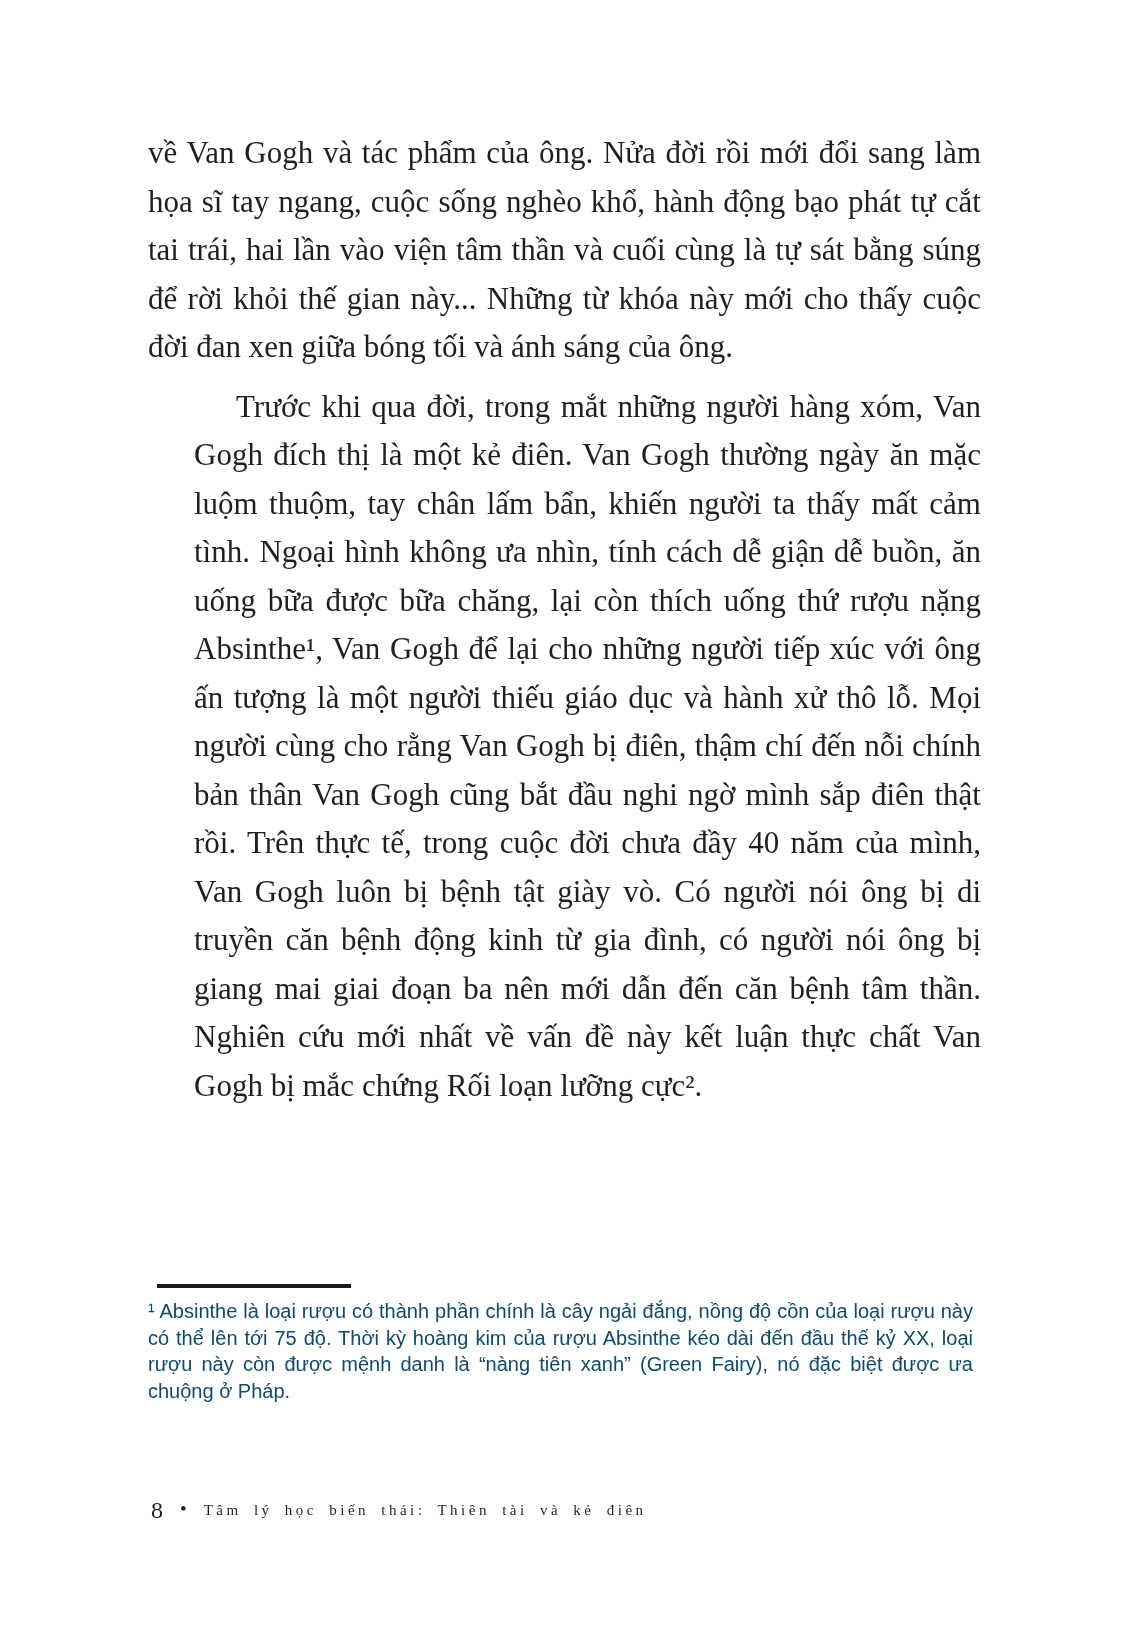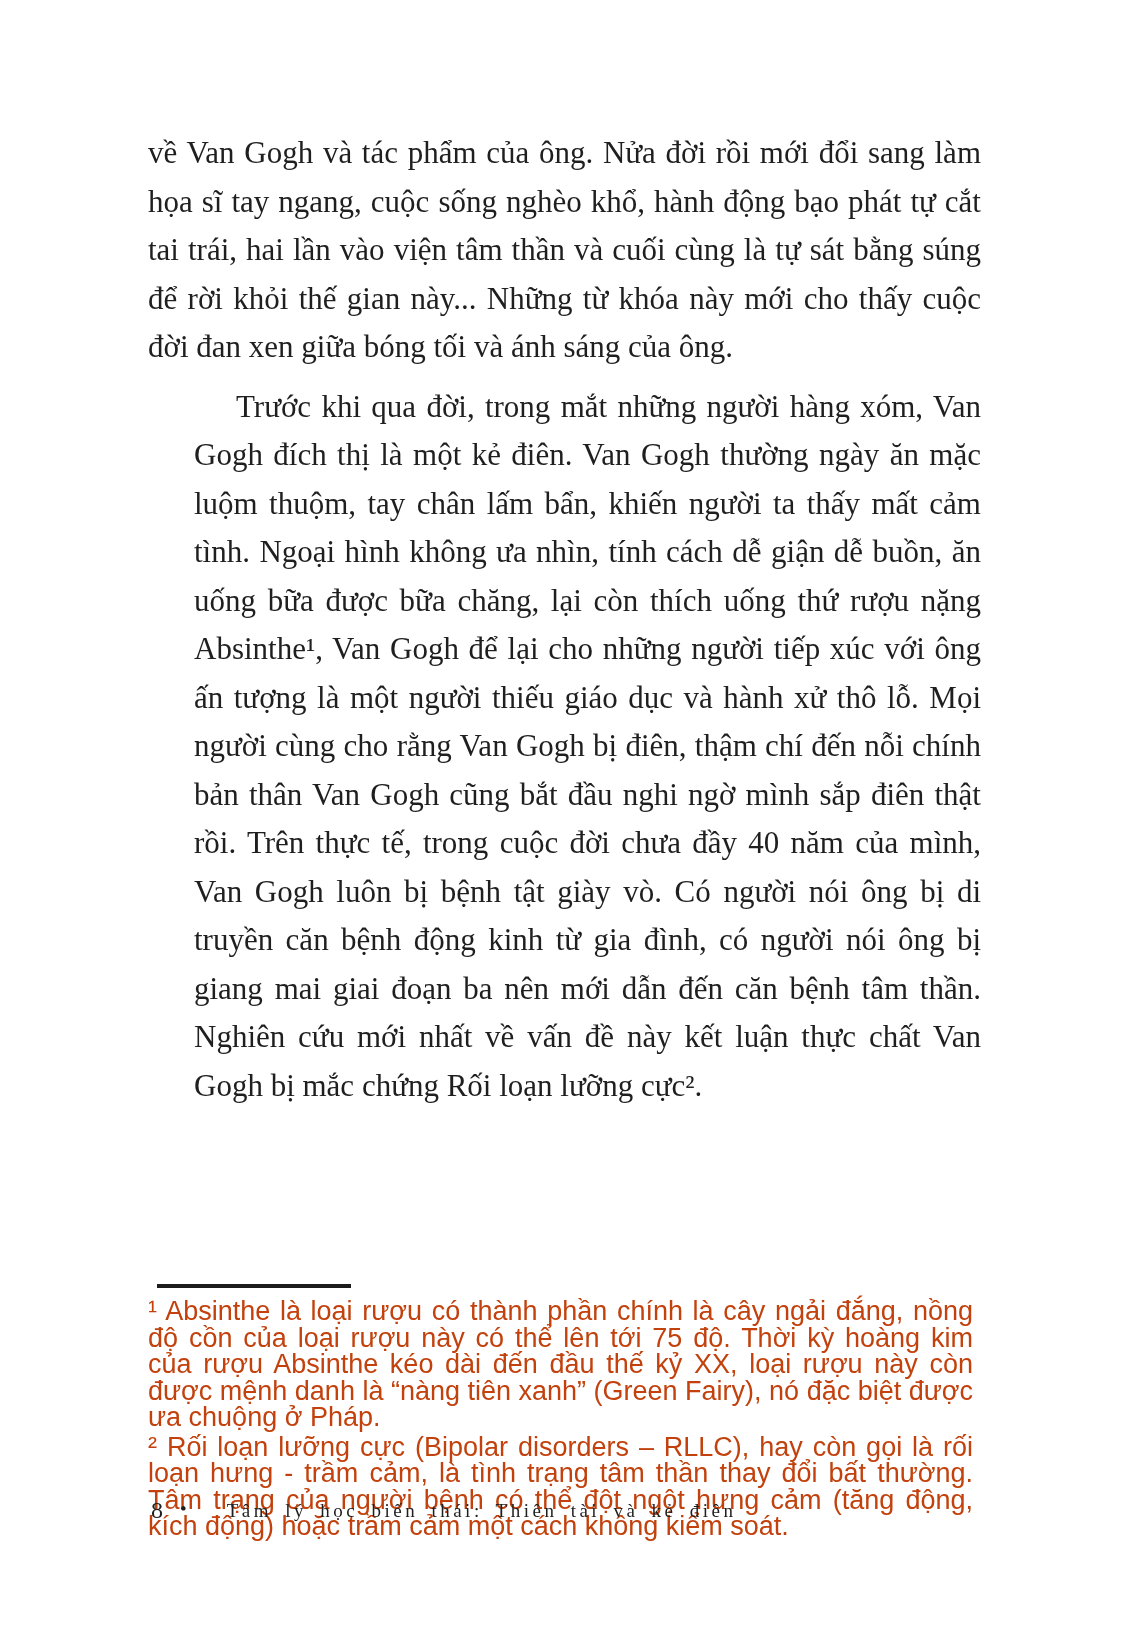--- a/index.html
+++ b/index.html
@@ -51,23 +51,23 @@
   .footnote-rule {
     width: 194px;
     height: 4px;
     background: #1c1c1c;
     margin: 0 0 10px 9px;
     border: none;
   }
   .footnote {
     margin: 0 8px 3px 0;
     font-family: "Liberation Sans", sans-serif;
-    font-size: 27px;
+    font-size: 20px;
     line-height: 26.5px;
-    color: #c2410c;
+    color: #0c4a6e;
     text-align: justify;
   }
   .page-footer {
     position: absolute;
     left: 151px;
     top: 1497px;
     display: flex;
     align-items: center;
     gap: 17px;
     color: #1f1f1f;
@@ -75,41 +75,39 @@
   .footer-num {
     font-size: 24px;
     font-family: "Liberation Serif", serif;
   }
   .footer-bullet {
     font-size: 19px;
     position: relative;
     top: -2px;
   }
   .footer-title {
-    font-size: 19px;
+    font-size: 15px;
     letter-spacing: 3.5px;
     word-spacing: 5px;
     font-family: "Liberation Serif", serif;
-    margin-left: 23px;
   }
 </style>
 </head>
 <body>
 
 <div class="page">
 
   <main class="main-text">
     <p class="para">về Van Gogh và tác phẩm của ông. Nửa đời rồi mới đổi sang làm họa sĩ tay ngang, cuộc sống nghèo khổ, hành động bạo phát tự cắt tai trái, hai lần vào viện tâm thần và cuối cùng là tự sát bằng súng để rời khỏi thế gian này... Những từ khóa này mới cho thấy cuộc đời đan xen giữa bóng tối và ánh sáng của ông.</p>
     <p class="para indent">Trước khi qua đời, trong mắt những người hàng xóm, Van Gogh đích thị là một kẻ điên. Van Gogh thường ngày ăn mặc luộm thuộm, tay chân lấm bẩn, khiến người ta thấy mất cảm tình. Ngoại hình không ưa nhìn, tính cách dễ giận dễ buồn, ăn uống bữa được bữa chăng, lại còn thích uống thứ rượu nặng Absinthe¹, Van Gogh để lại cho những người tiếp xúc với ông ấn tượng là một người thiếu giáo dục và hành xử thô lỗ. Mọi người cùng cho rằng Van Gogh bị điên, thậm chí đến nỗi chính bản thân Van Gogh cũng bắt đầu nghi ngờ mình sắp điên thật rồi. Trên thực tế, trong cuộc đời chưa đầy 40 năm của mình, Van Gogh luôn bị bệnh tật giày vò. Có người nói ông bị di truyền căn bệnh động kinh từ gia đình, có người nói ông bị giang mai giai đoạn ba nên mới dẫn đến căn bệnh tâm thần. Nghiên cứu mới nhất về vấn đề này kết luận thực chất Van Gogh bị mắc chứng Rối loạn lưỡng cực².</p>
   </main>
 
   <footer class="footnote-area">
     <div class="footnote-rule"></div>
     <p class="footnote">¹ Absinthe là loại rượu có thành phần chính là cây ngải đắng, nồng độ cồn của loại rượu này có thể lên tới 75 độ. Thời kỳ hoàng kim của rượu Absinthe kéo dài đến đầu thế kỷ XX, loại rượu này còn được mệnh danh là “nàng tiên xanh” (Green Fairy), nó đặc biệt được ưa chuộng ở Pháp.</p>
-    <p class="footnote">² Rối loạn lưỡng cực (Bipolar disorders – RLLC), hay còn gọi là rối loạn hưng - trầm cảm, là tình trạng tâm thần thay đổi bất thường. Tâm trạng của người bệnh có thể đột ngột hưng cảm (tăng động, kích động) hoặc trầm cảm một cách không kiểm soát.</p>
   </footer>
 
   <div class="page-footer">
     <span class="footer-num">8</span>
     <span class="footer-bullet">•</span>
     <span class="footer-title">Tâm lý học biến thái: Thiên tài và kẻ điên</span>
   </div>
 
 </div>
 

